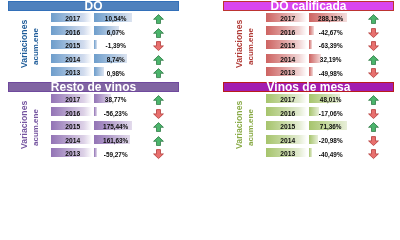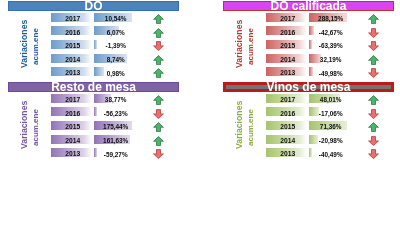--- a/index.html
+++ b/index.html
@@ -169,21 +169,21 @@
           <span>-49,98%</span>
         </div>
         <div class="arrow">
           <svg viewBox="0 0 22 20.4" width="11" height="10.2">
             <path d="M11 19.2 L1.2 9.8 L7 9.8 L7 1.2 L15 1.2 L15 9.8 L20.8 9.8 Z" fill="#e8706e" stroke="#b33a38" stroke-width="1.6" stroke-linejoin="miter"></path>
           </svg>
         </div>
       </div>
     </div>
     <div class="panel" style="left: 8px; top: 82px;">
-      <div class="hdr" style="background:#8064a2;border:1px solid rgb(111,73,157)">Resto de mesa</div>
+      <div class="hdr" style="background:#8064a2;border:1px solid rgb(111,73,157)">Resto de vinos</div>
       <div class="vlab" style="left:11.9px;top:66.5px;font-size:8.7px;color:#7555a0">Variaciones</div>
       <div class="vlab" style="left:23.8px;top:64.2px;font-size:8.0px;color:#7555a0">acum.ene</div>
       <div class="row" style="top:11.8px">
         <div class="ycell" style="background:linear-gradient(to right,#9273b5 0%,#ddd2e7 80%,#ffffff 100%)">
           <span>2017</span>
         </div>
         <div class="vcell">
           <div class="bar" style="width:17.33px;background:linear-gradient(to right,#9273b5 0%,#e3dbec 100%)"></div>
           <span>38,77%</span>
         </div>
@@ -244,21 +244,21 @@
           <span>-59,27%</span>
         </div>
         <div class="arrow">
           <svg viewBox="0 0 22 20.4" width="11" height="10.2">
             <path d="M11 19.2 L1.2 9.8 L7 9.8 L7 1.2 L15 1.2 L15 9.8 L20.8 9.8 Z" fill="#e8706e" stroke="#b33a38" stroke-width="1.6" stroke-linejoin="miter"></path>
           </svg>
         </div>
       </div>
     </div>
     <div class="panel" style="left: 223px; top: 82px;">
-      <div class="hdr" style="background:#737373;border:3px solid #b91c1c">Vinos de mesa</div>
+      <div class="hdr" style="background:#a21caf;border:1px solid #b91c1c">Vinos de mesa</div>
       <div class="vlab" style="left:11.9px;top:66.5px;font-size:8.7px;color:#8aab48">Variaciones</div>
       <div class="vlab" style="left:23.8px;top:64.2px;font-size:8.0px;color:#8aab48">acum.ene</div>
       <div class="row" style="top:11.8px">
         <div class="ycell" style="background:linear-gradient(to right,#a6c46c 0%,#e2ebd0 80%,#ffffff 100%)">
           <span>2017</span>
         </div>
         <div class="vcell">
           <div class="bar" style="width:30.59px;background:linear-gradient(to right,#a6c46c 0%,#e8efd9 100%)"></div>
           <span>48,01%</span>
         </div>

